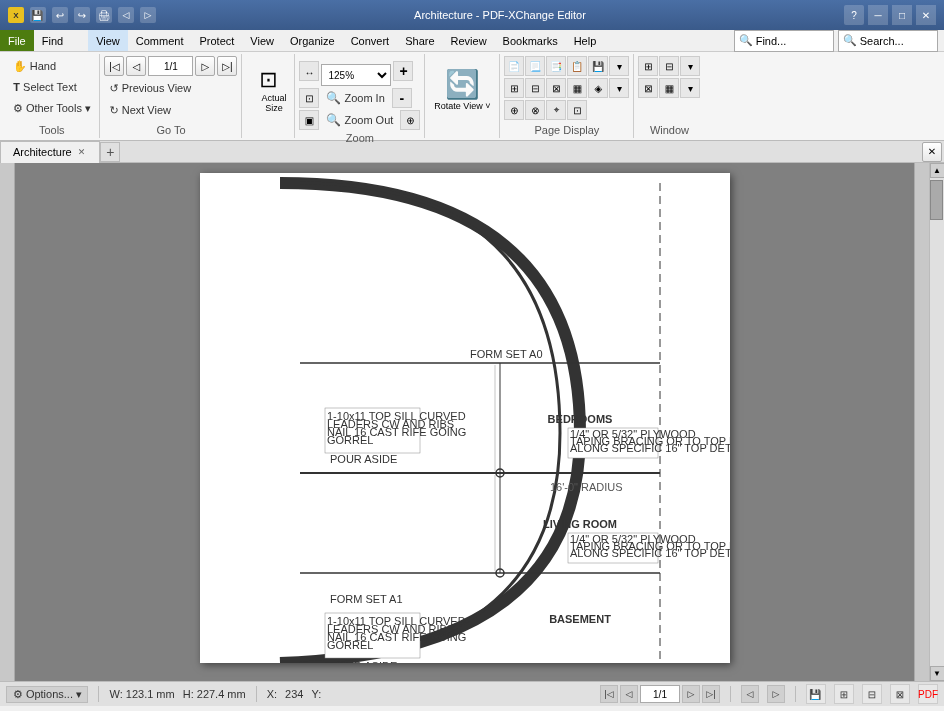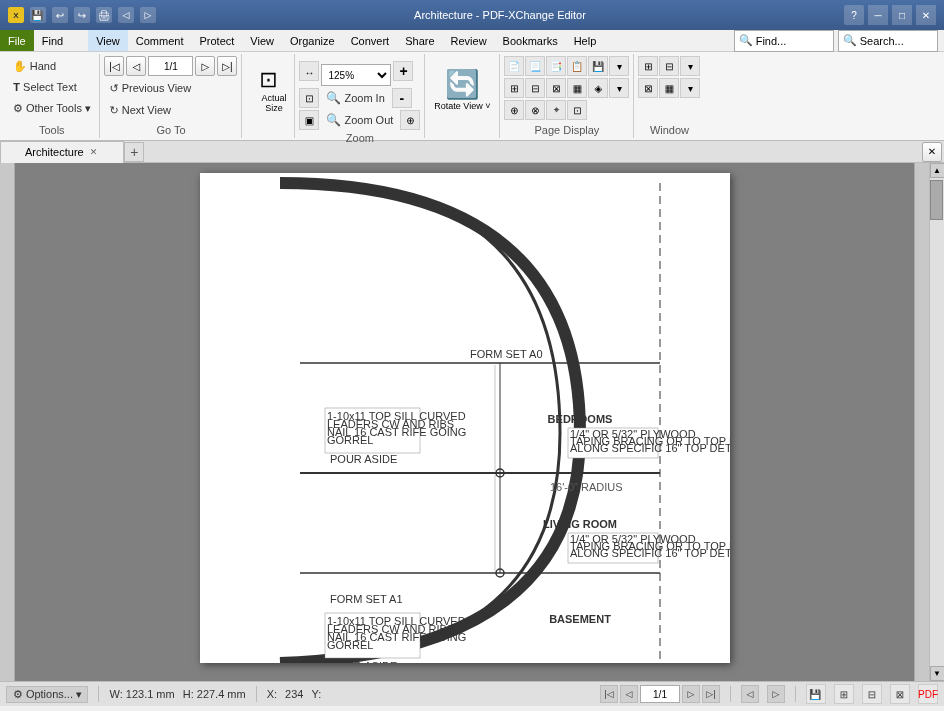--- a/index.html
+++ b/index.html
@@ -150,21 +150,21 @@
     #tabbar {
       height: 22px;
       background: #e0e0e0;
       display: flex;
       align-items: center;
       border-bottom: 1px solid #bbb;
     }
     .doc-tab {
       display: flex;
       align-items: center;
-      padding: 2px 24px;
+      padding: 2px 12px;
       background: #c8d8e8;
       border: 1px solid #bbb;
       border-bottom: none;
       cursor: pointer;
       font-size: 11px;
       gap: 4px;
       height: 22px;
     }
     .doc-tab.active { background: #f0f0f0; }
     .doc-tab .close-tab {

